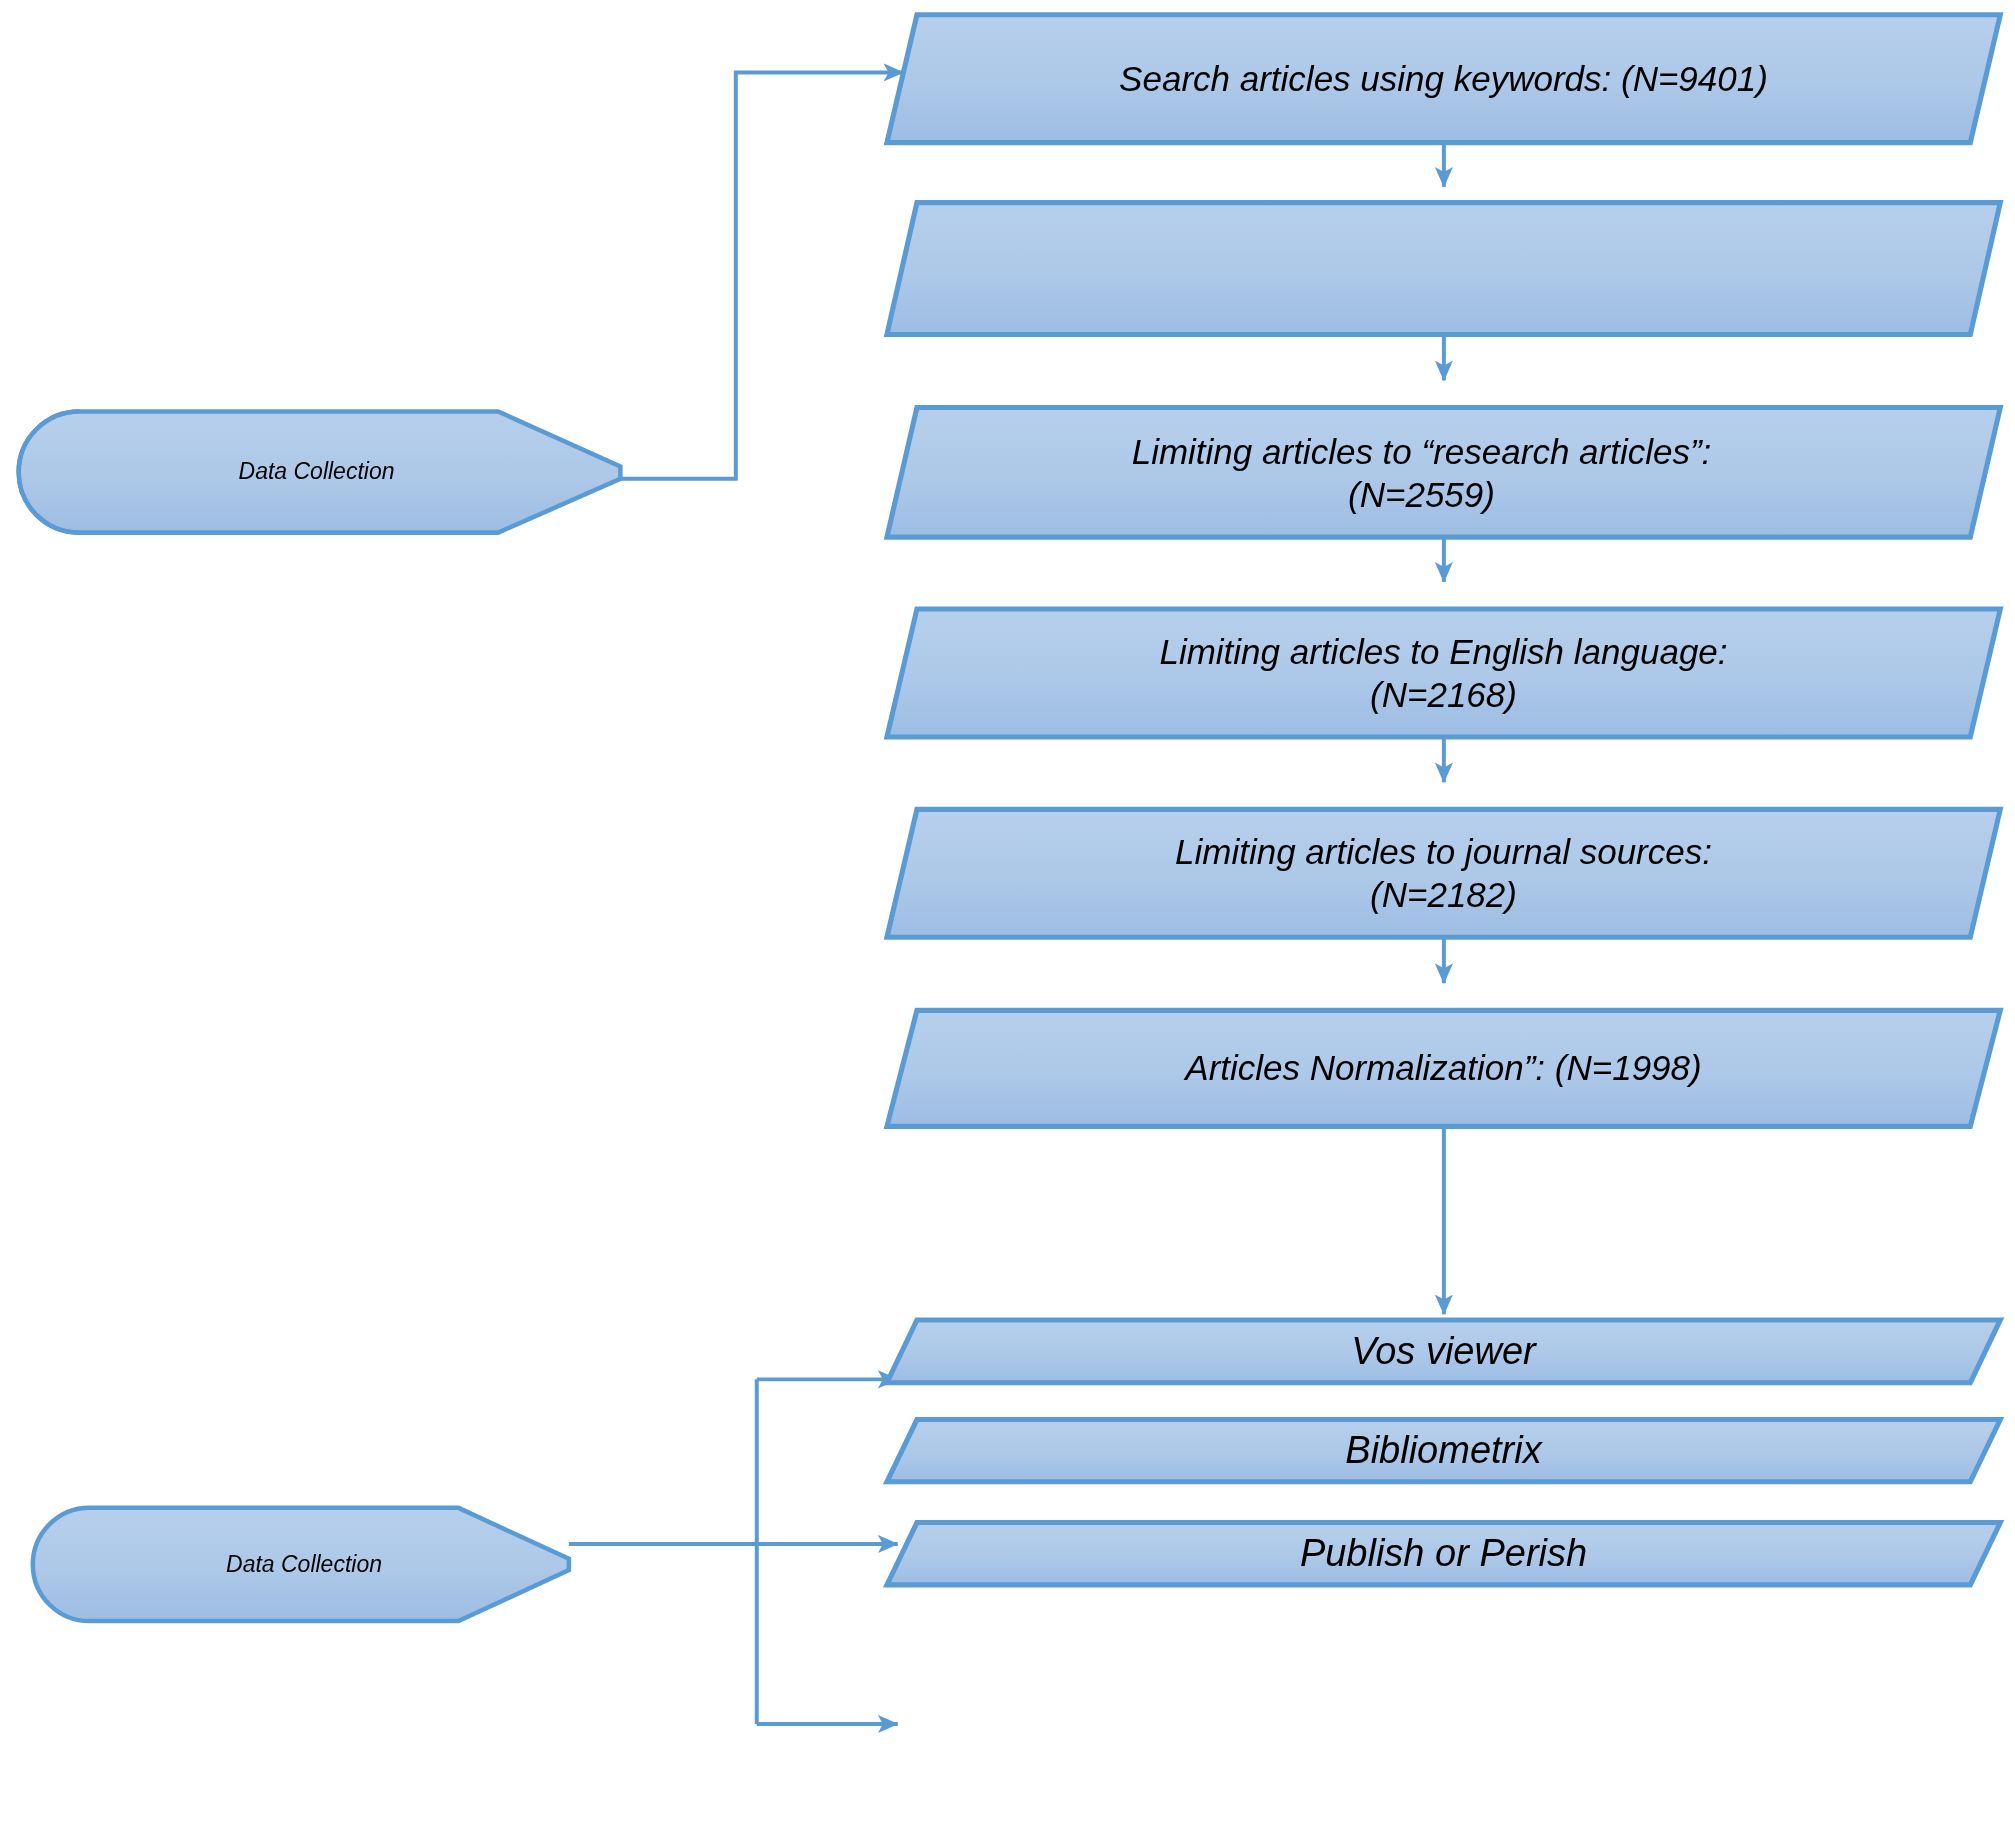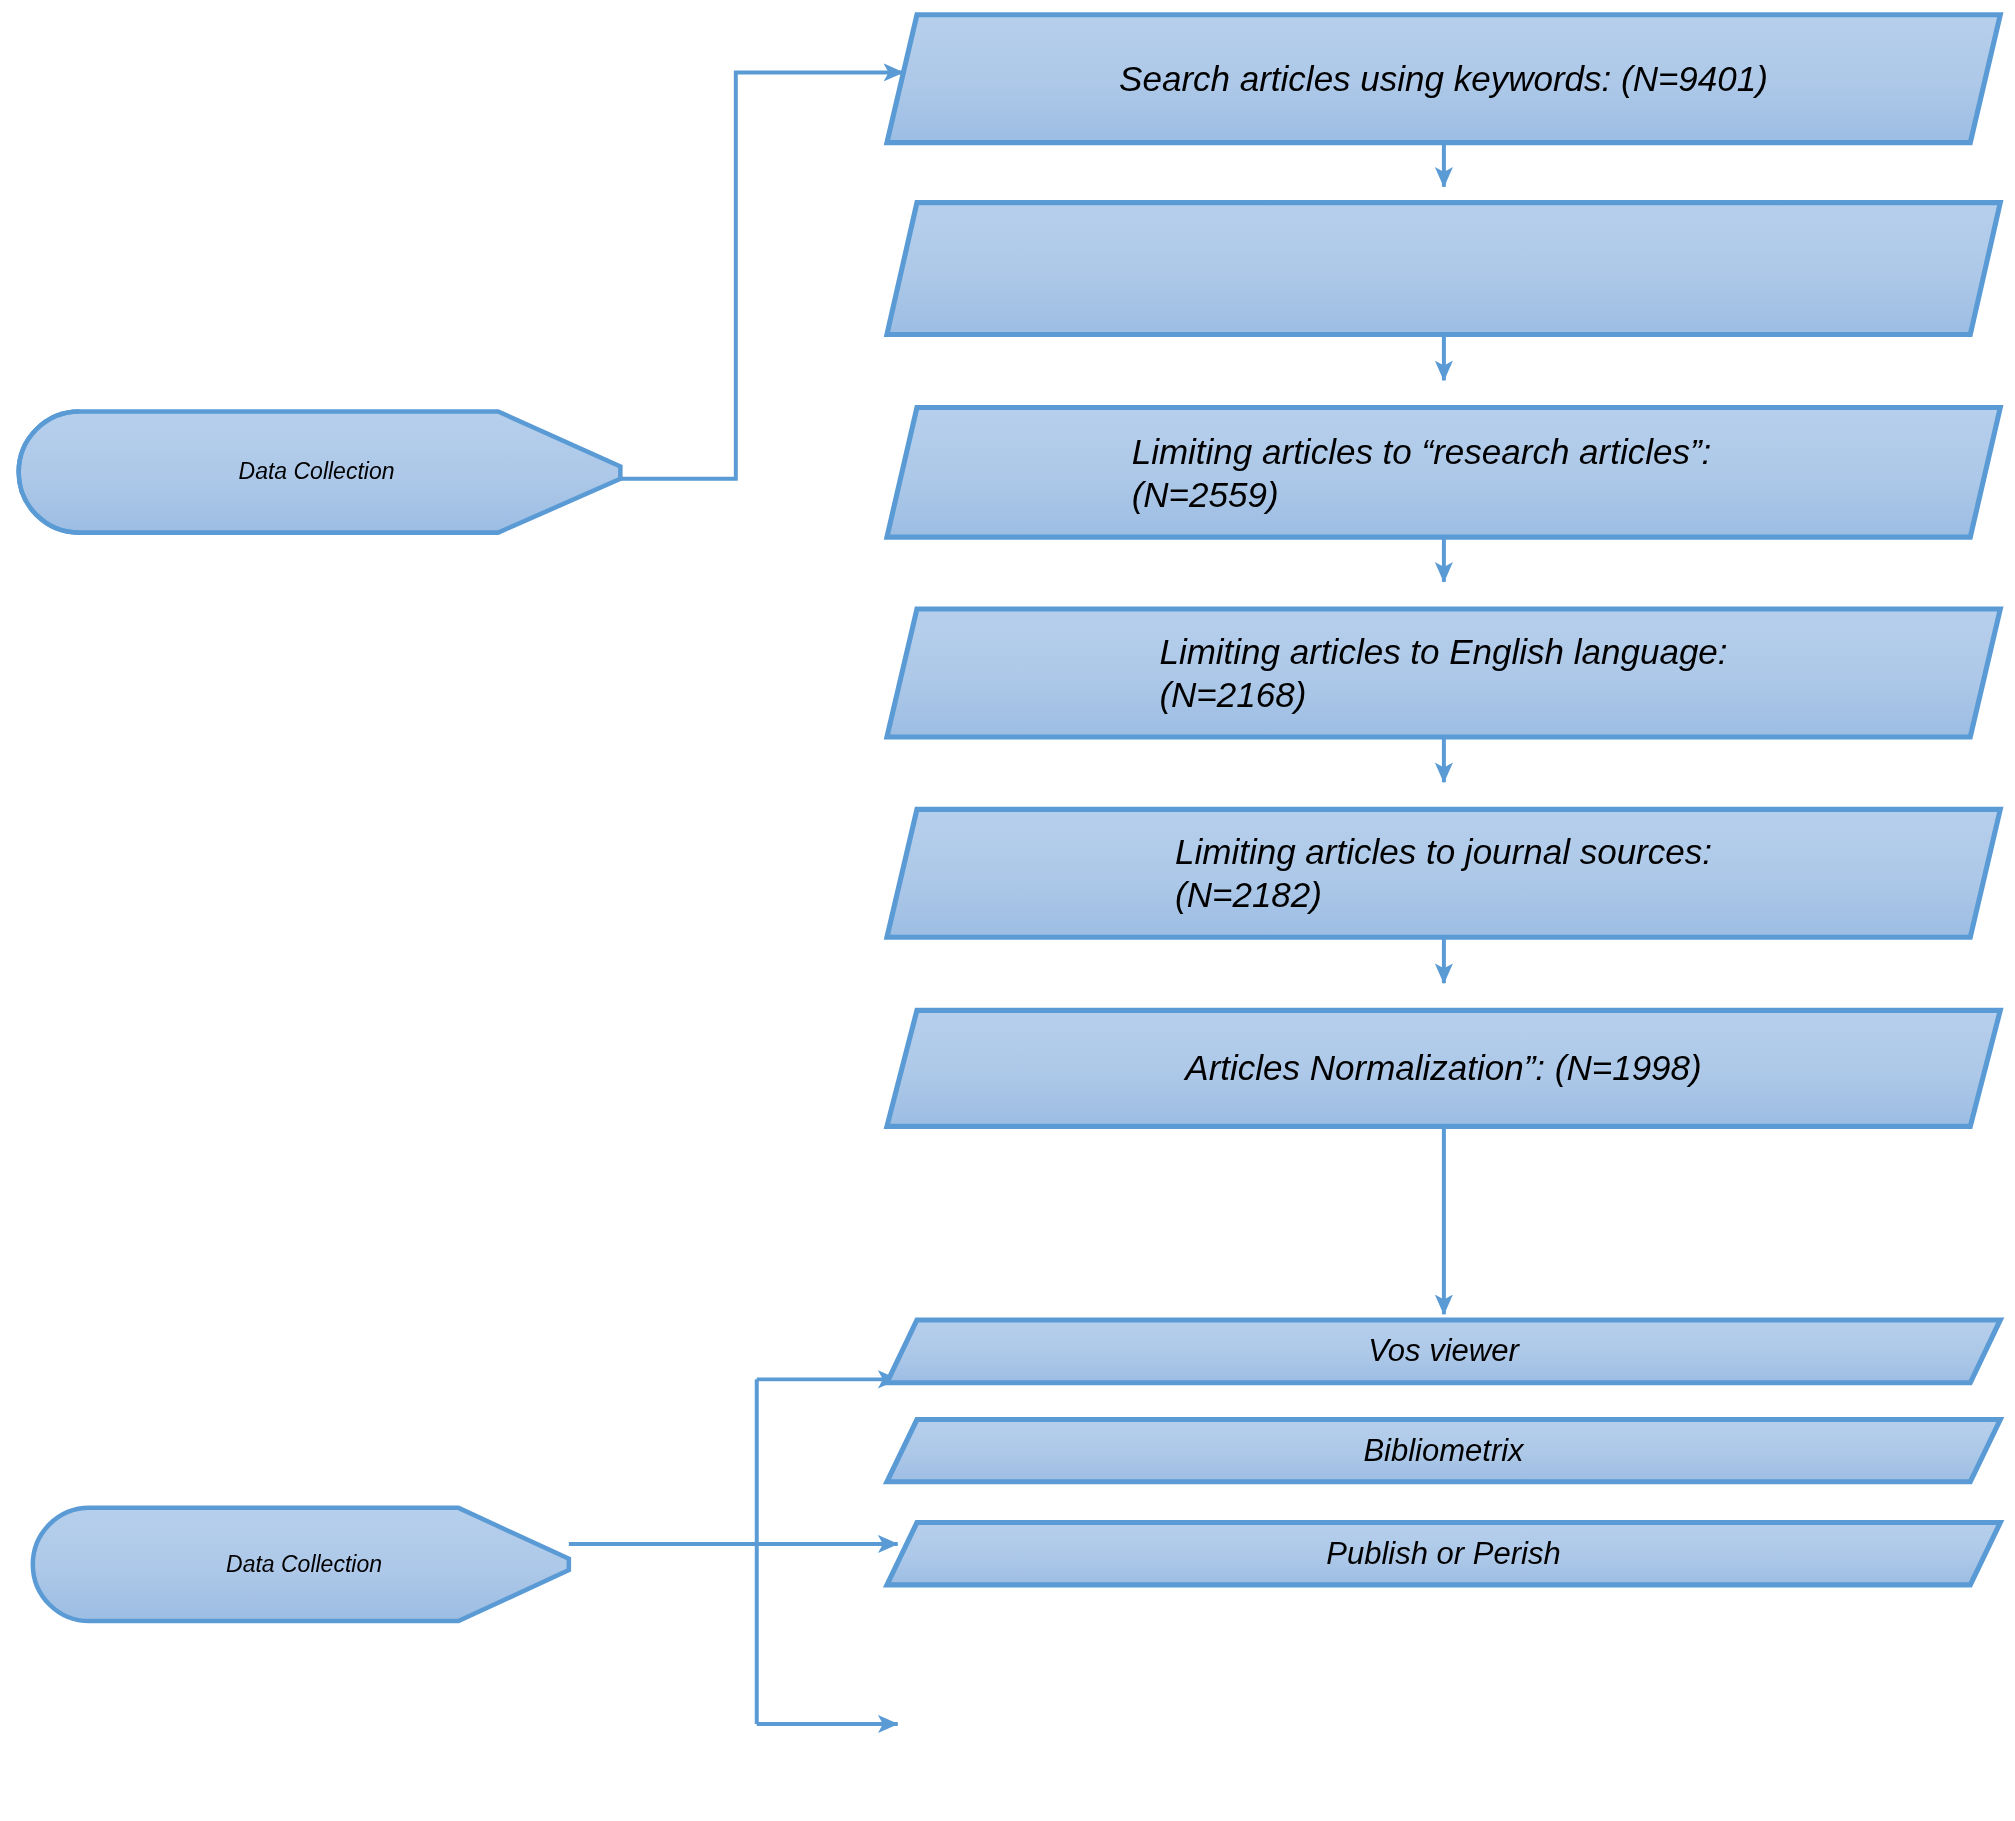--- a/index.html
+++ b/index.html
@@ -22,34 +22,35 @@
     left: 0;
     top: 0;
     width: 2015px;
     height: 1822px;
   }
   .node-label {
     position: absolute;
     display: flex;
     align-items: center;
     justify-content: center;
+    text-align: center;
     font-style: italic;
     color: #000000;
     line-height: 1.24;
     pointer-events: none;
     white-space: pre-line;
   }
   .step-label {
     font-size: 35px;
   }
   .terminal-label {
     font-size: 23px;
   }
   .tool-label {
-    font-size: 31px;
+    font-size: 38px;
   }
 </style>
 </head>
 <body>
 
 <div id="canvas">
 
   <svg id="flow-svg" viewBox="0 0 3560 3219" xmlns="http://www.w3.org/2000/svg">
     <defs>
       <linearGradient id="shapeGrad" x1="0" y1="0" x2="0" y2="1">

